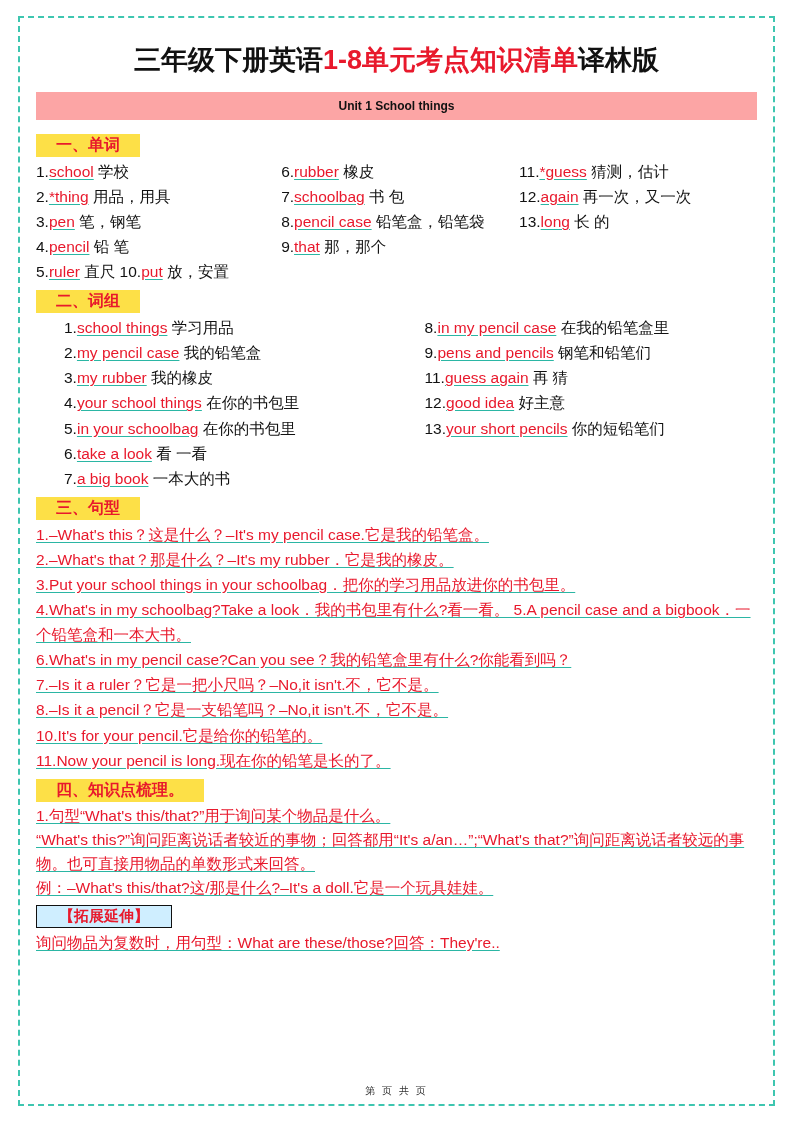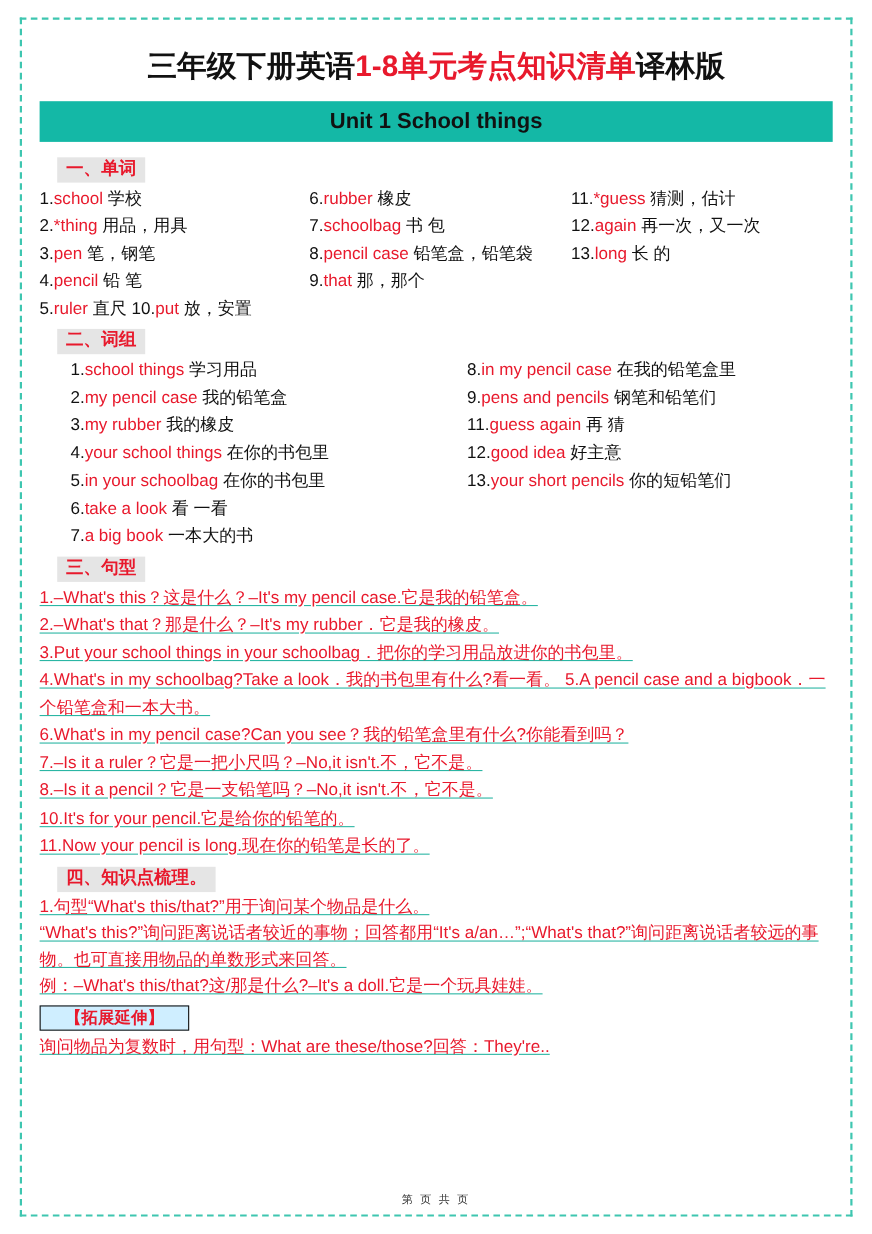--- a/index.html
+++ b/index.html
@@ -26,54 +26,54 @@
     font-size:27px;
     font-weight:bold;
     text-align:center;
     margin:14px 0 14px 0;
     letter-spacing:0px;
     white-space:nowrap;
   }
   h1.title .blk{color:#111;}
   h1.title .red{color:#e8192c;}
   .unit-bar{
-    background:#14b8a6;
+    background:#fca5a5;
     text-align:center;
-    font-size:20px;
+    font-size:12px;
     font-weight:bold;
     padding:7px 0;
     margin:0 0 8px 0;
     color:#111;
   }
   .sec-head{
     display:inline-block;
     color:#e8192c;
     font-weight:bold;
     font-size:16px;
-    background:#e5e5e5;
-    padding:1px 8px;
-    margin:6px 0 2px 16px;
+    background:#fde047;
+    padding:1px 20px;
+    margin:6px 0 2px 0;
     line-height:1.3;
   }
   .line{
     font-size:15.5px;
     line-height:1.62;
     margin:0;
     color:#e8192c;
     white-space:nowrap;
   }
   .wrapline{
     font-size:15.5px;
     line-height:1.62;
     margin:0;
     color:#e8192c;
     white-space:normal;
   }
   .cn{color:#111;}
-  .en{color:#e8192c;text-decoration-color:#2bb6a4;text-underline-offset:2px;}
+  .en{color:#e8192c;text-decoration:underline;text-decoration-color:#2bb6a4;text-underline-offset:2px;}
   .en2{color:#e8192c;text-decoration:underline;text-decoration-color:#2bb6a4;text-underline-offset:2px;}
   .num{color:#111;}
   .cols{
     display:flex;
     width:100%;
   }
   .c1{width:34%;}
   .c2{width:33%;}
   .c3{width:33%;}
   .two{display:flex;width:100%;margin-left:28px;}

